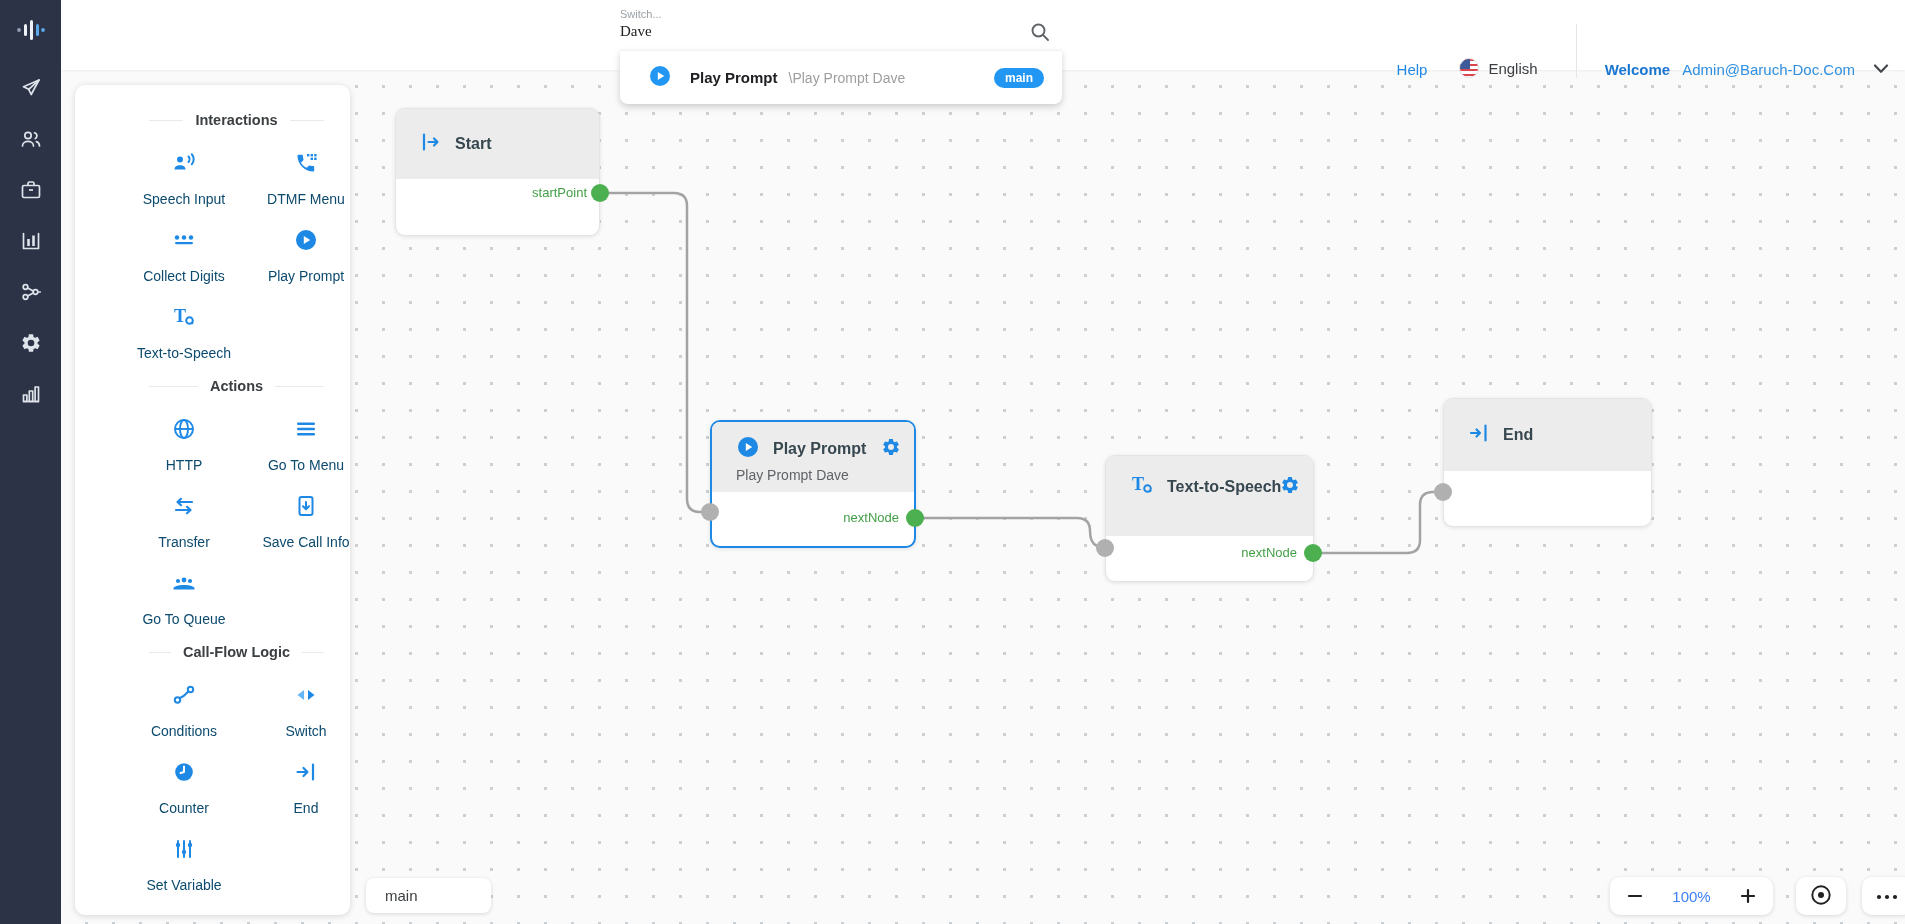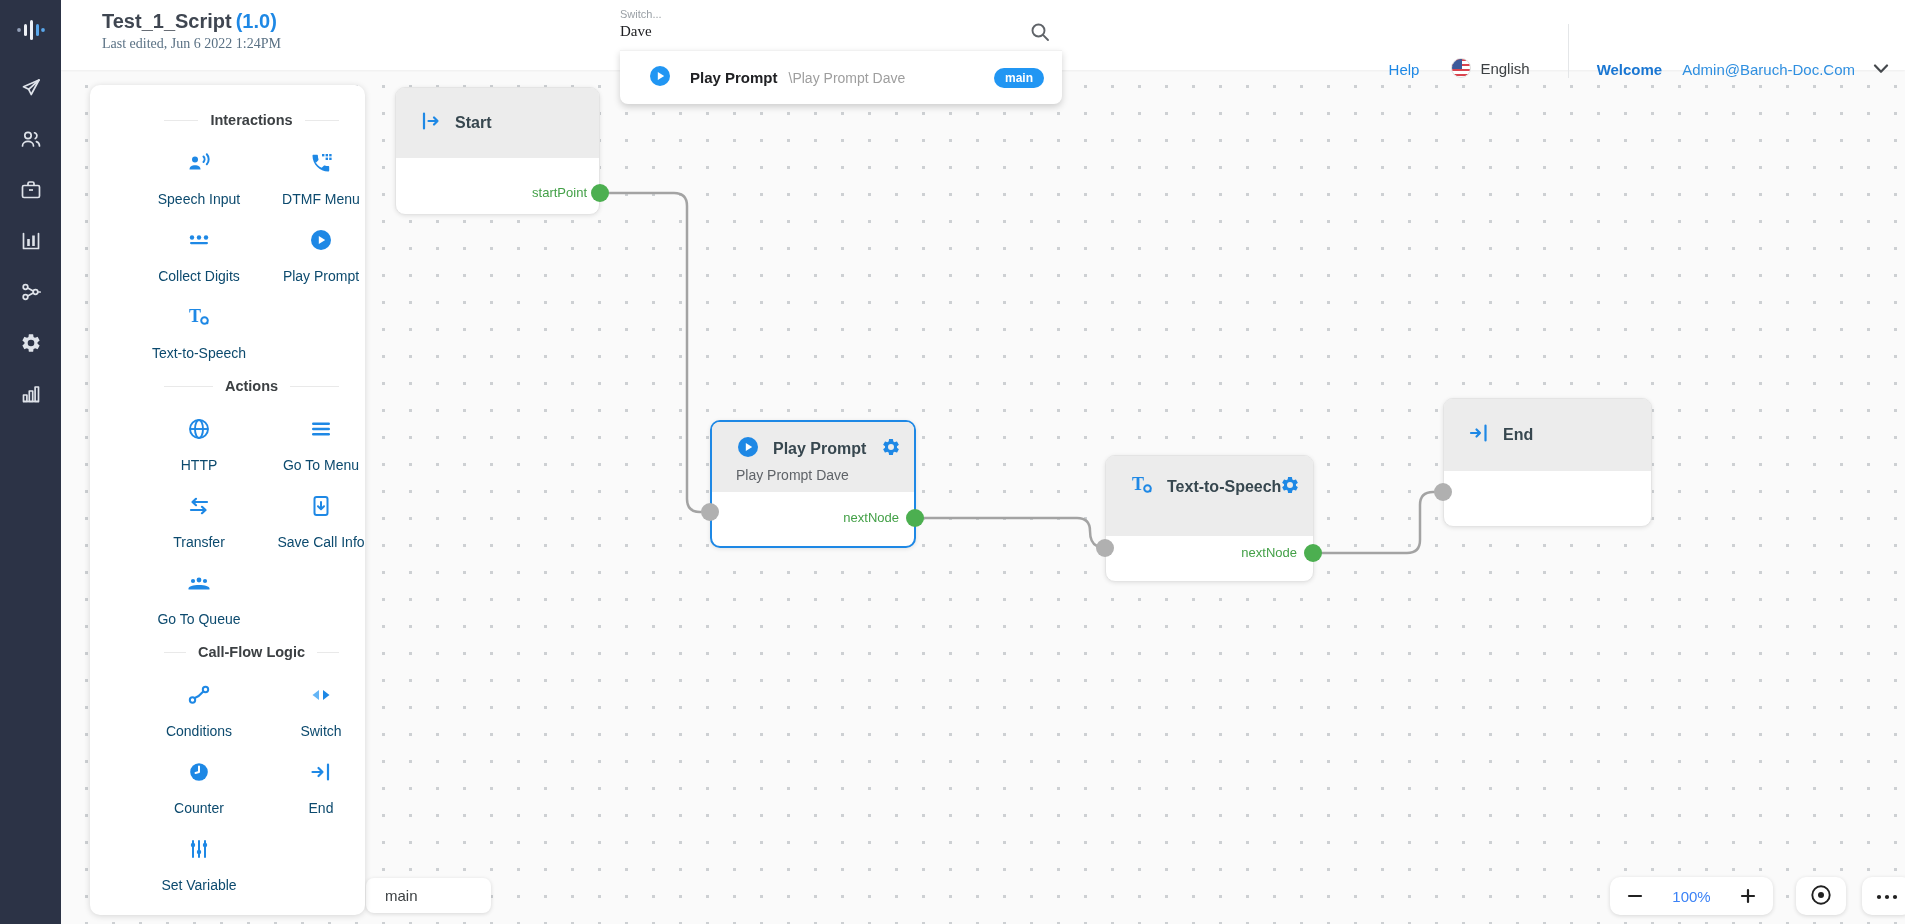--- a/index.html
+++ b/index.html
@@ -29,21 +29,21 @@
                 align-items:center; justify-content:center; cursor:pointer; background:none; border:none; }
   .hdr-right { position:absolute; right:16px; top:8px; height:70px; display:flex; align-items:flex-end; }
   .help-link { color:#1e88e5; font-size:15px; margin-right:32px; cursor:pointer; }
   .flag { width:20px; height:20px; border-radius:50%; position:relative; overflow:hidden; flex:0 0 auto;
           background:repeating-linear-gradient(180deg,#d9444f 0 2.5px,#fff 2.5px 5px); border:.5px solid #e0e0e0;}
   .flag::after { content:""; position:absolute; left:0; top:0; width:10px; height:10px; background:#3c5a9a; }
   .lang-wrap { display:flex; align-items:center; margin-right:38px; cursor:pointer; }
   .lang-label { font-size:15px; color:#3c4043; margin-left:9px; }
   .hdr-divider { width:1px; height:54px; background:#e4e6e8; margin-right:28px; }
   .user-wrap { display:flex; align-items:center; cursor:pointer; }
-  .welcome { color:#1976d2; font-weight:bold; font-size:15px; margin-right:20px; }
+  .welcome { color:#1976d2; font-weight:bold; font-size:15px; margin-right:12px; }
   .user-email { color:#2f8fe0; font-size:15px; margin-right:18px; }
   
   .dropdown { position:absolute; left:620px; top:50px; width:442px; height:54px; background:#fff; z-index:30;
               border-radius:0 0 8px 8px; border-top:1px solid #f1f1f1; box-shadow:0 3px 7px rgba(0,0,0,.18);
               display:flex; align-items:center; padding-left:28px; cursor:pointer; }
   .result-title { font-size:15px; font-weight:bold; color:#202124; margin-left:18px; }
   .result-path { font-size:14px; color:#9e9e9e; margin-left:11px; }
   .result-badge { margin-left:auto; margin-right:18px; background:#2196f3; color:#fff; font-size:12px;
                   font-weight:bold; padding:3px 11px; border-radius:12px; }
   
@@ -58,21 +58,21 @@
   .node-header { background:#ececec; border-radius:8px 8px 0 0; position:relative; }
   .nh-row { display:flex; align-items:center; padding-left:24px; }
   .node-title { font-size:16px; font-weight:bold; color:#37474f; margin-left:13px; }
   .node-sub { font-size:14px; color:#5f6368; padding:4px 0 0 24px; }
   .gear { position:absolute; right:13px; cursor:pointer; }
   .conn-label { position:absolute; font-size:13px; color:#43a047; width:110px; text-align:right; z-index:3; }
   .dot { position:absolute; width:18px; height:18px; border-radius:50%; z-index:3; cursor:crosshair; }
   .dot.green { background:#4caf50; }
   .dot.gray  { background:#b0b0b0; }
   
-  .palette { position:absolute; left:29px; top:15px; width:275px; height:830px; background:#fff; z-index:10;
+  .palette { position:absolute; left:14px; top:15px; width:275px; height:830px; background:#fff; z-index:10;
              border-radius:10px; box-shadow:0 1px 6px rgba(0,0,0,.15); padding-top:10px;padding-left:48px; }
   .sec-title { display:flex; align-items:center; margin:17px 26px 0; }
   .sec-title .ln { flex:1; height:1px; background:#e9e9e9; }
   .sec-title span { margin:0 12px; font-size:14.5px; font-weight:bold; color:#3c4043; }
   .sec-grid { display:grid; grid-template-columns:1fr 1fr; row-gap:21px; margin-top:23px; justify-items:center; }
   .p-item { display:flex; flex-direction:column; align-items:center; width:122px; cursor:grab; }
   .p-item .lab { margin-top:12px; font-size:14px; color:#0c4a6e; white-space:nowrap; }
   
   .flow-tab { position:absolute; left:305px; top:808px; width:125px; height:35px; background:#fff; z-index:5;
               border-radius:8px; box-shadow:0 1px 4px rgba(0,0,0,.14); display:flex; align-items:center;
@@ -144,26 +144,20 @@
     <svg width="24" height="24" viewBox="0 0 24 24" fill="none" stroke="#dfe3ea" stroke-width="1.7" stroke-linejoin="round">
       <path d="M4 19.5h16"></path>
         <rect x="4.5" y="13" width="3.4" height="6.5"></rect>
         <rect x="10.3" y="9" width="3.4" height="10.5"></rect>
         <rect x="16.1" y="5" width="3.4" height="14.5"></rect>
     </svg>
   </span>
 </nav>
 
 <header class="header">
-  <div class="title-block">
-    <div class="page-title">
-      <span>Test_1_Script</span><span class="version">(1.0)</span>
-    </div>
-    <div class="last-edited">Last edited, Jun 6 2022 1:24PM</div>
-  </div>
 
   <div class="search">
     <span class="search-label">Switch...</span>
     <input class="search-input" type="text" value="Dave" style="">
     <button class="search-btn">
       <svg width="22" height="22" viewBox="0 0 22 22" fill="none" stroke="#5f6368" stroke-width="1.9" stroke-linecap="round">
         <circle cx="9.5" cy="9.5" r="6"></circle>
           <path d="M14.2 14.2 19 19"></path>
       </svg>
     </button>
@@ -201,21 +195,21 @@
 </div>
 
 <div class="canvas">
 
   <svg class="wires" width="1844" height="854" viewBox="0 0 1844 854">
     <path d="M539 123 H613 Q626 123 626 136 V429 Q626 442 639 442 H649" fill="none" stroke="#a3a3a3" stroke-width="2.5"></path>
     <path d="M854 448 H1016 Q1029 448 1029 461 Q1029 473 1036 476 L1044 478" fill="none" stroke="#a3a3a3" stroke-width="2.5"></path>
     <path d="M1252 483 H1346 Q1359 483 1359 470 V435 Q1359 422 1372 422 H1382" fill="none" stroke="#a3a3a3" stroke-width="2.5"></path>
   </svg>
 
-  <div class="node" style="left:334px; top:17px; width:205px; height:128px;">
+  <div class="node" style="left:334px; top:38px; width:205px; height:128px;">
     <div class="node-header" style="height:70px;">
       <div class="nh-row" style="height:70px;">
         <span>
           <svg width="22" height="22" viewBox="0 0 22 22" fill="none" stroke="#1e88e5" stroke-width="2.2" stroke-linecap="round" stroke-linejoin="round">
             <path d="M4 3.5v15M8.5 11h9M14 7.5l3.5 3.5-3.5 3.5"></path>
           </svg>
         </span>
         <span class="node-title">Start</span>
       </div>
     </div>

